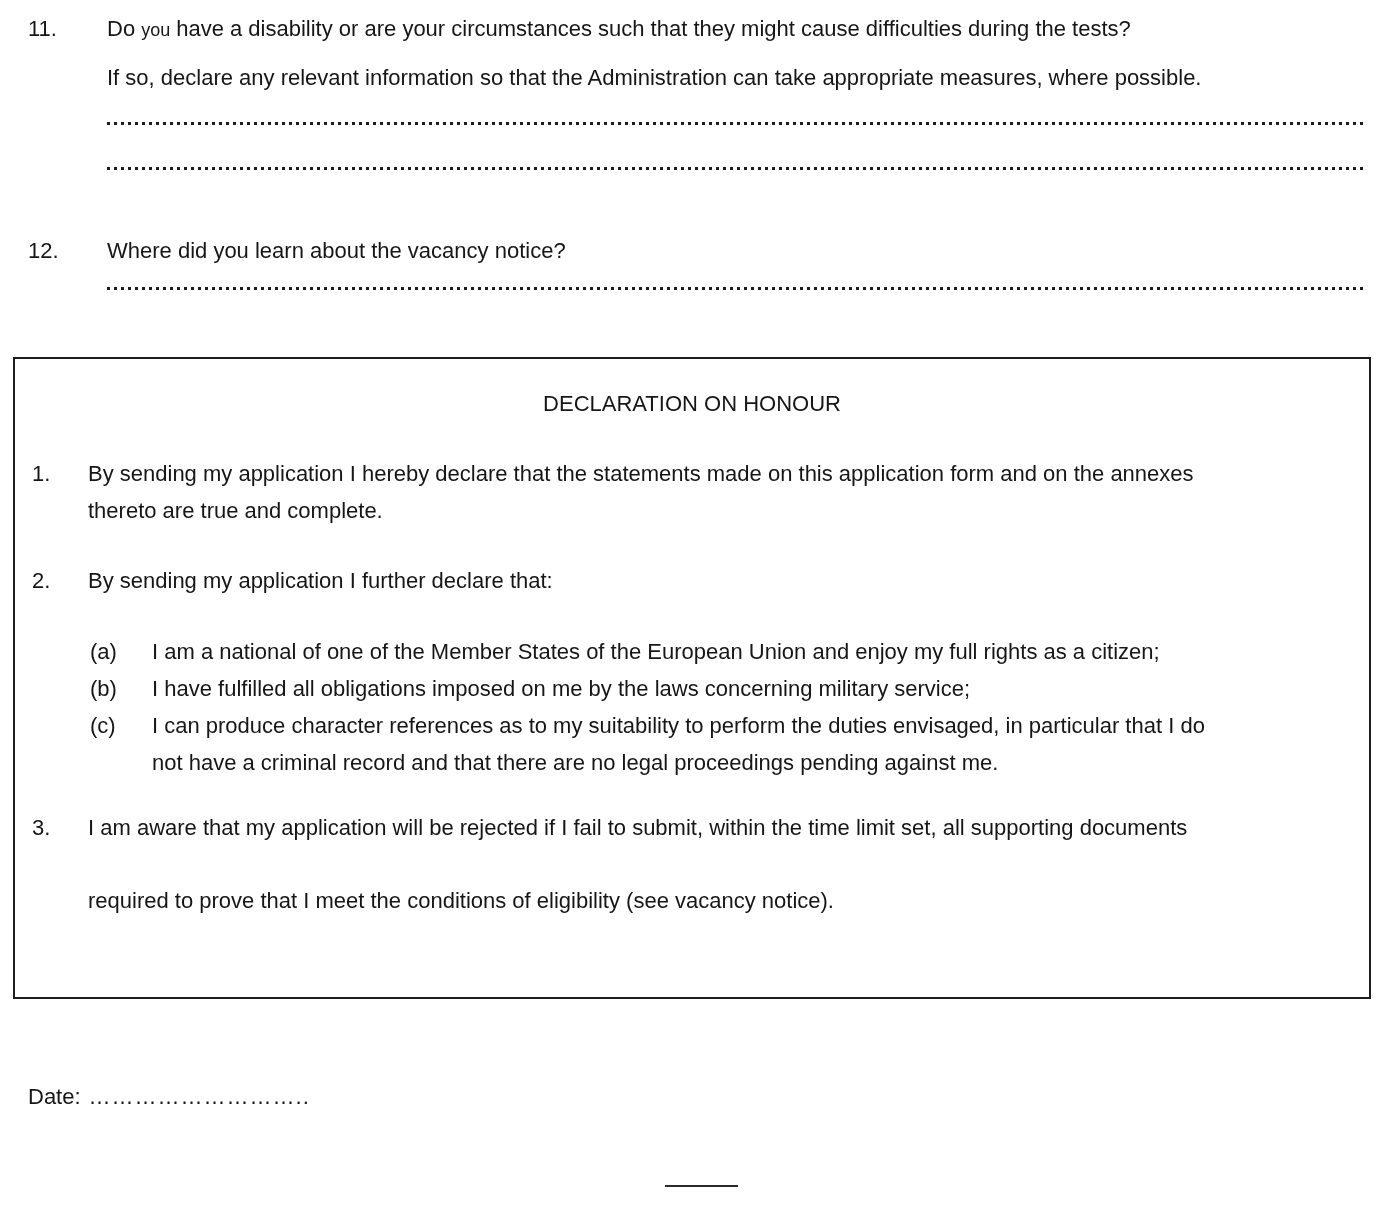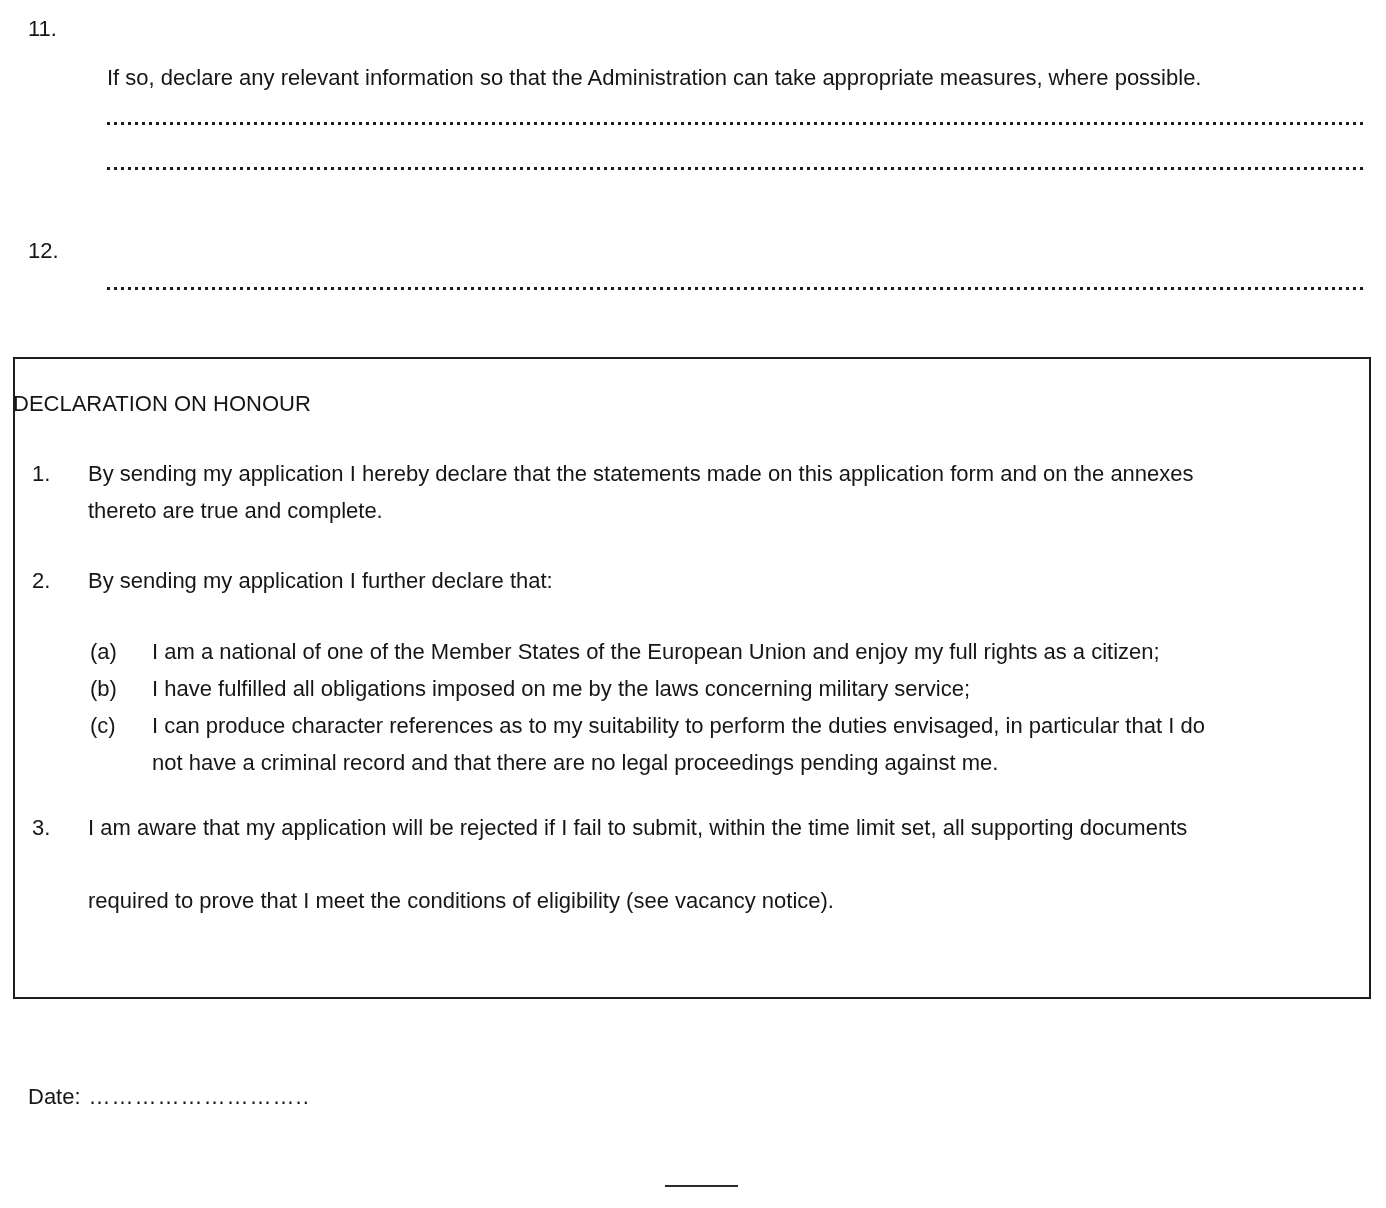--- a/index.html
+++ b/index.html
@@ -37,43 +37,46 @@
     width: 1358px;
     height: 642px;
     border: 2px solid #1d1d1d;
     background: #ffffff;
   }
   .decl-title {
     position: absolute;
     left: 13px;
     top: 391px;
     width: 1358px;
+    text-align: center;
     white-space: nowrap;
   }
   .date-dots { margin-left: 8px; letter-spacing: 1px; }
   .footnote-rule {
     position: absolute;
     left: 665px;
     top: 1185px;
     width: 73px;
     height: 2px;
     background: #2a2a2a;
   }
 </style>
 </head>
 <body>
 
 <div class="page">
 
   <div class="abs qnum" style="top:16px">11.</div>
+  <div class="abs qtext" style="top:16px"><span>Do</span><span class="small-word">you</span><span>have a disability or are your circumstances such that they might cause difficulties during the tests?</span></div>
   <div class="abs qtext" style="top:65px">If so, declare any relevant information so that the Administration can take appropriate measures, where possible.</div>
   <div class="dotline" style="top:122px"></div>
   <div class="dotline" style="top:167px"></div>
 
   <div class="abs qnum" style="top:238px">12.</div>
+  <div class="abs qtext" style="top:238px">Where did you learn about the vacancy notice?</div>
   <div class="dotline" style="top:287px"></div>
 
   <div class="decl-box"></div>
   <div class="decl-title">DECLARATION ON HONOUR</div>
 
   <div class="abs inum" style="top:461px">1.</div>
   <div class="abs itext" style="top:461px">By sending my application I hereby declare that the statements made on this application form and on the annexes</div>
   <div class="abs itext" style="top:498px">thereto are true and complete.</div>
 
   <div class="abs inum" style="top:568px">2.</div>

